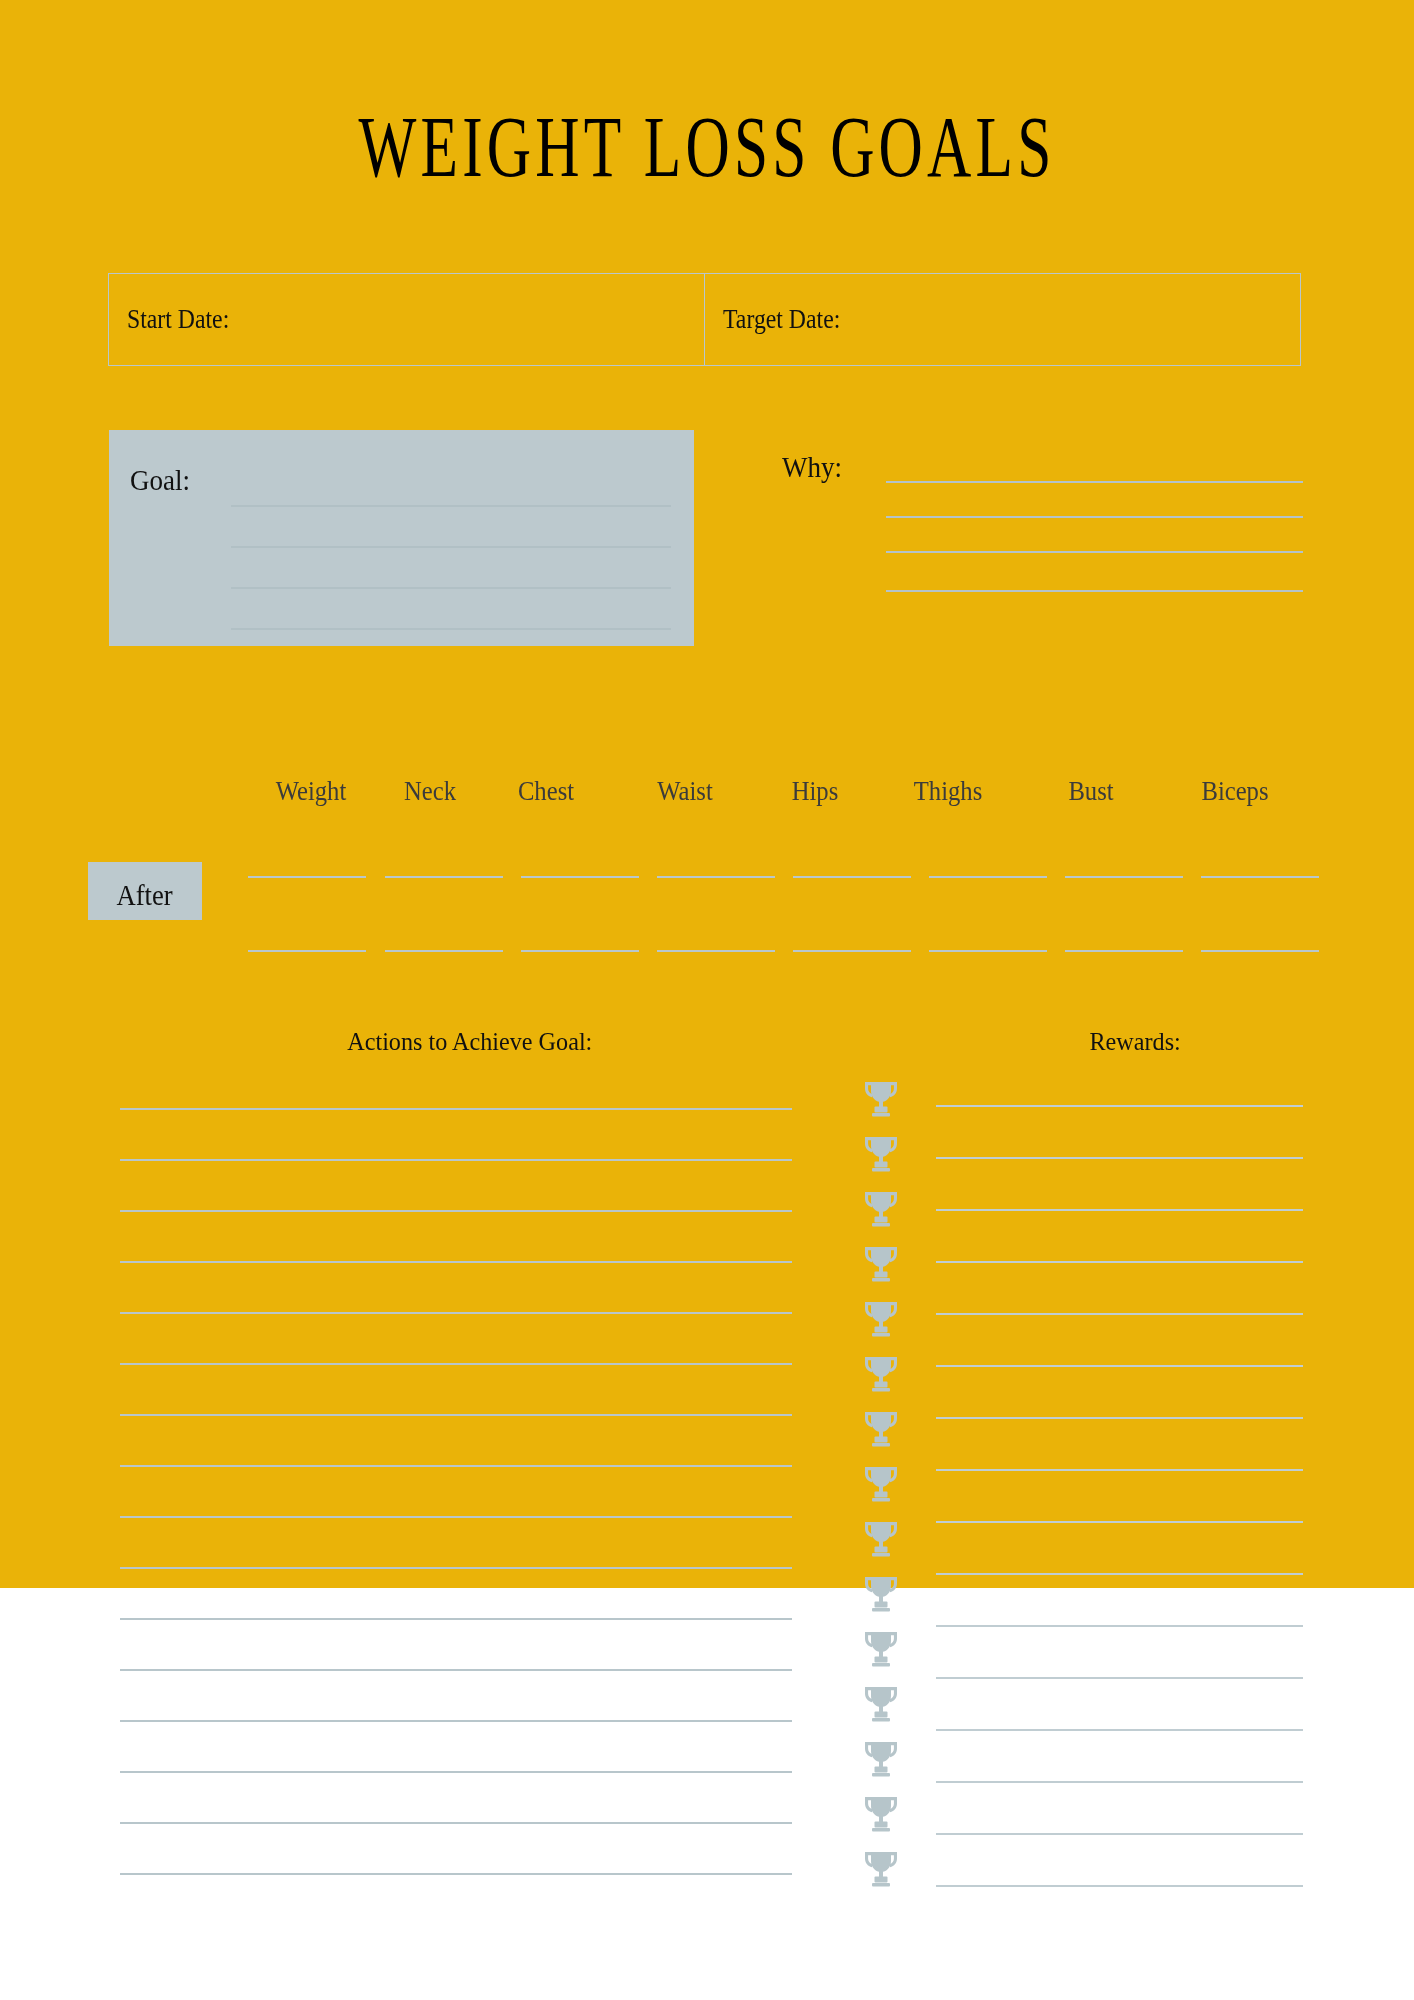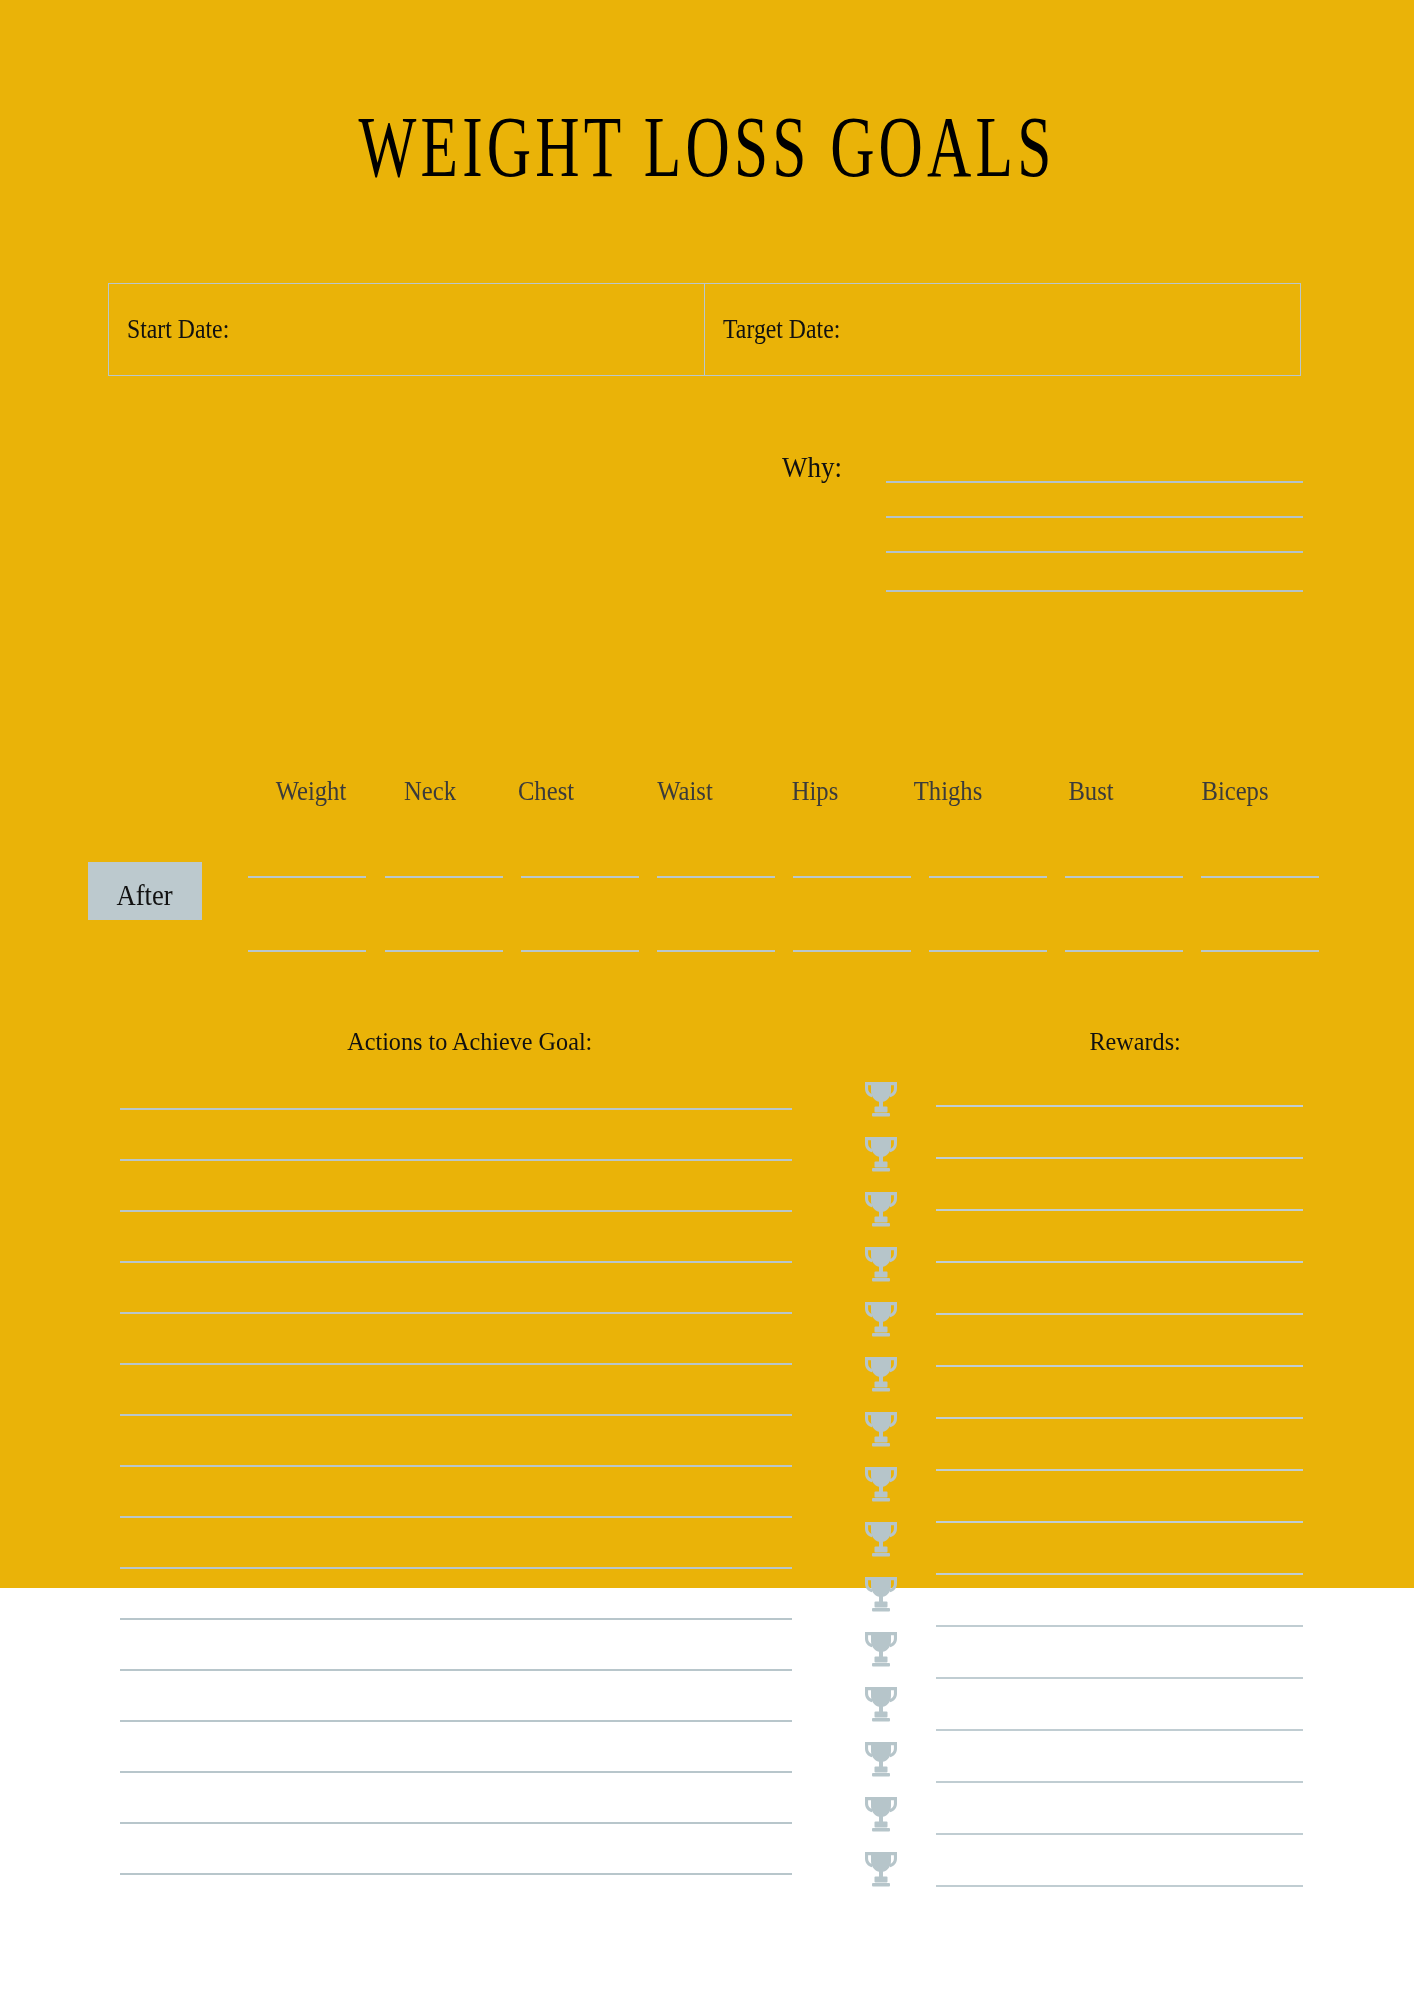--- a/index.html
+++ b/index.html
@@ -36,21 +36,21 @@
     font-weight: 400;
     transform: scaleX(0.84) scaleY(1.18);
     transform-origin: center top;
     white-space: nowrap;
   }
 
   
   .date-row {
     position: absolute;
     left: 108px;
-    top: 283px;
+    top: 273px;
     width: 1194px;
     height: 93px;
     display: flex;
     box-sizing: border-box;
   }
   .date-cell {
     box-sizing: border-box;
     border: 1px solid #b9c7cc;
     display: flex;
     align-items: center;
@@ -206,20 +206,27 @@
 
   <div class="date-row">
     <div class="date-cell left">
       <span class="date-label">Start Date:</span>
     </div>
     <div class="date-cell right">
       <span class="date-label">Target Date:</span>
     </div>
   </div>
 
+  <div class="goal-box">
+    <span class="goal-label">Goal:</span>
+    <div class="goal-line" style="top:75px"></div>
+    <div class="goal-line" style="top:116px"></div>
+    <div class="goal-line" style="top:157px"></div>
+    <div class="goal-line" style="top:198px"></div>
+  </div>
 
   <span class="why-label">Why:</span>
   <div class="why-line" style="top:481px"></div>
   <div class="why-line" style="top:516px"></div>
   <div class="why-line" style="top:551px"></div>
   <div class="why-line" style="top:590px"></div>
 
 
   <div class="col-head" style="left:236px; width:150px;">Weight</div>
   <div class="col-head" style="left:370px; width:120px;">Neck</div>

